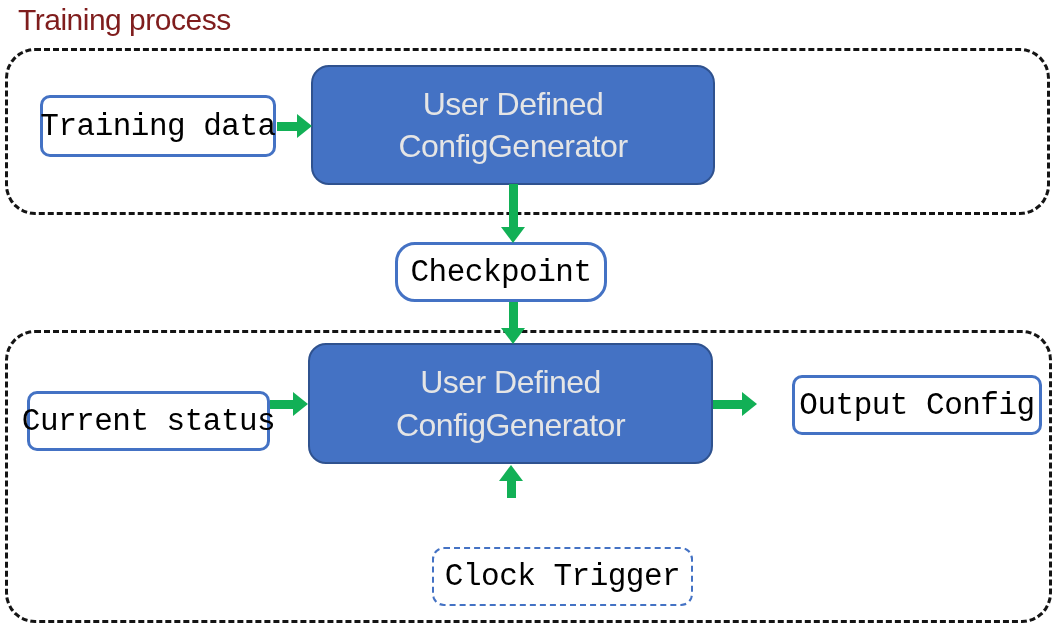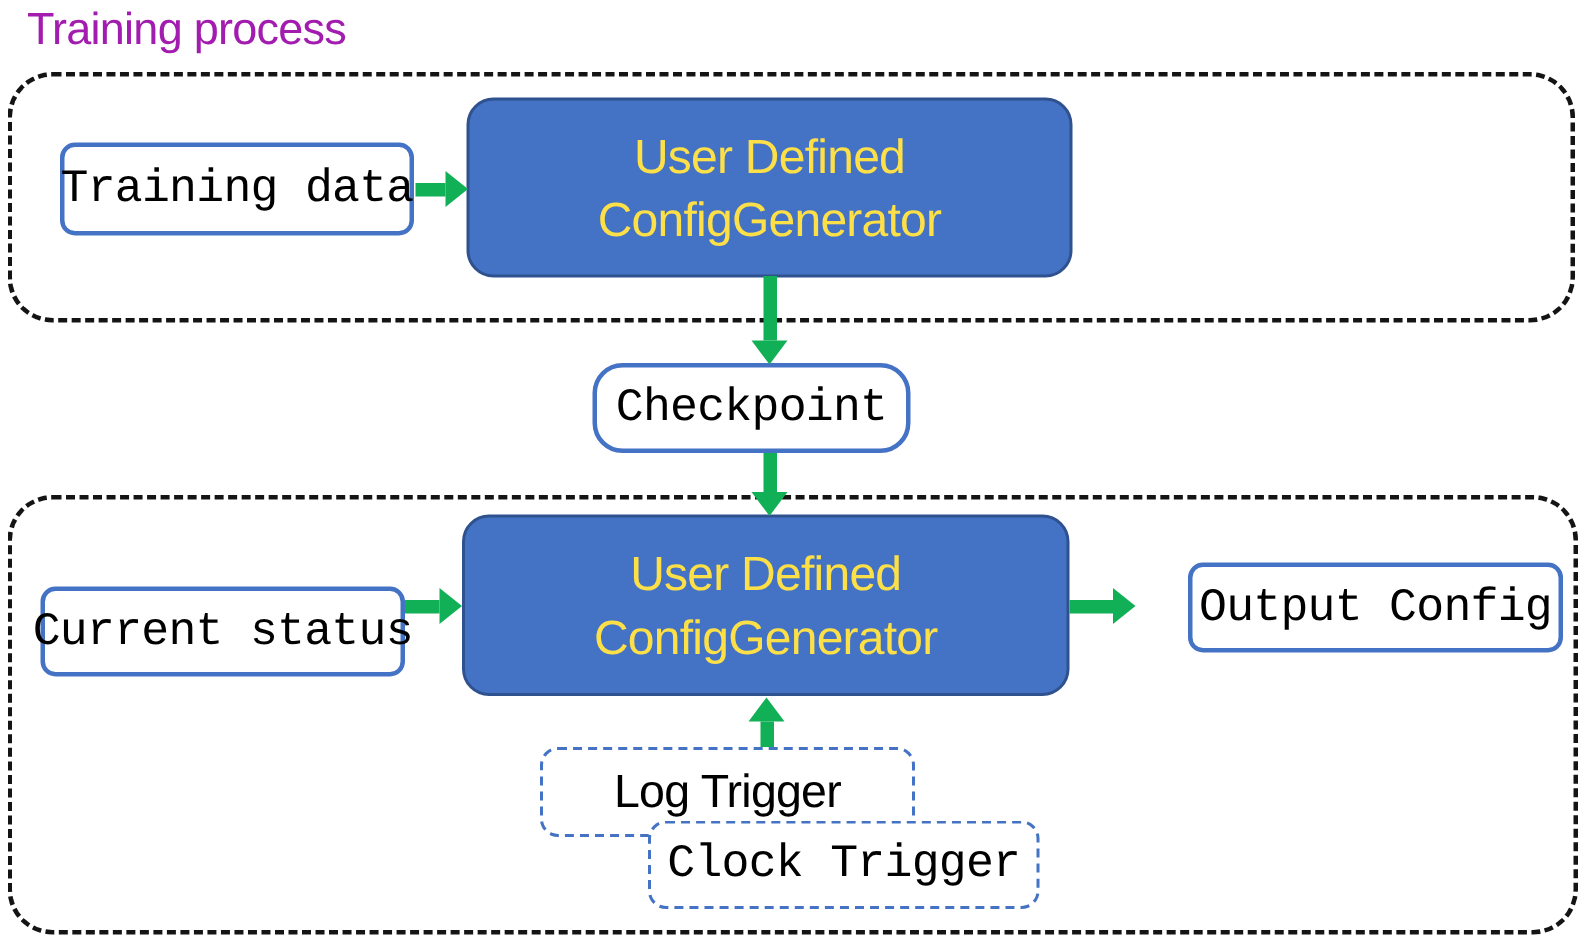--- a/index.html
+++ b/index.html
@@ -10,21 +10,21 @@
     font-family:"Liberation Sans", sans-serif;
     color:#111;
     overflow:hidden;
   }
   *{box-sizing:border-box;}
 
   .section-label{
     position:absolute;
     font-size:30px;
     letter-spacing:-0.5px;
-    color:#a21caf;
+    color:#7f1d1d;
     white-space:nowrap;
   }
   .container-dash{
     position:absolute;
     border:3px dashed var(--container-dash,#141414);
     border-radius:30px;
     background:transparent;
   }
   .white-node{
     position:absolute;
@@ -37,21 +37,21 @@
     z-index:2;
     font-family:Liberation Mono, monospace;
   }
   .blue-node{
     position:absolute;
     background:var(--node-fill-blue,#4472C4);
     border:2.5px solid var(--node-border-dark-blue,#2F528F);
     border-radius:18px;
     display:flex;flex-direction:column;align-items:center;justify-content:center;
     font-size:32px;line-height:1.32;letter-spacing:-0.5px;
-    color:#fde047;
+    color:#e5e5e5;
     z-index:2;
   }
   .trigger-node{
     position:absolute;
     background:#ffffff;
     border:2.5px dashed var(--outline-blue,#4472C4);
     border-radius:12px;
     display:flex;align-items:center;justify-content:center;
     font-size:31px;letter-spacing:-0.5px;color:#000;
     white-space:nowrap;
@@ -164,21 +164,18 @@
 
   <div class="white-node" id="output-config">
     <span>Output Config</span>
   </div>
 
   <div class="arrow arrow-up" id="arrow-triggers">
     <span class="head"></span>
     <span class="shaft"></span>
   </div>
 
-  <div class="trigger-node" id="log-trigger">
-    <span>Log Trigger</span>
-  </div>
 
   <div class="trigger-node" id="clock-trigger">
     <span>Clock Trigger</span>
   </div>
 
 </div>
 
 </body></html>

